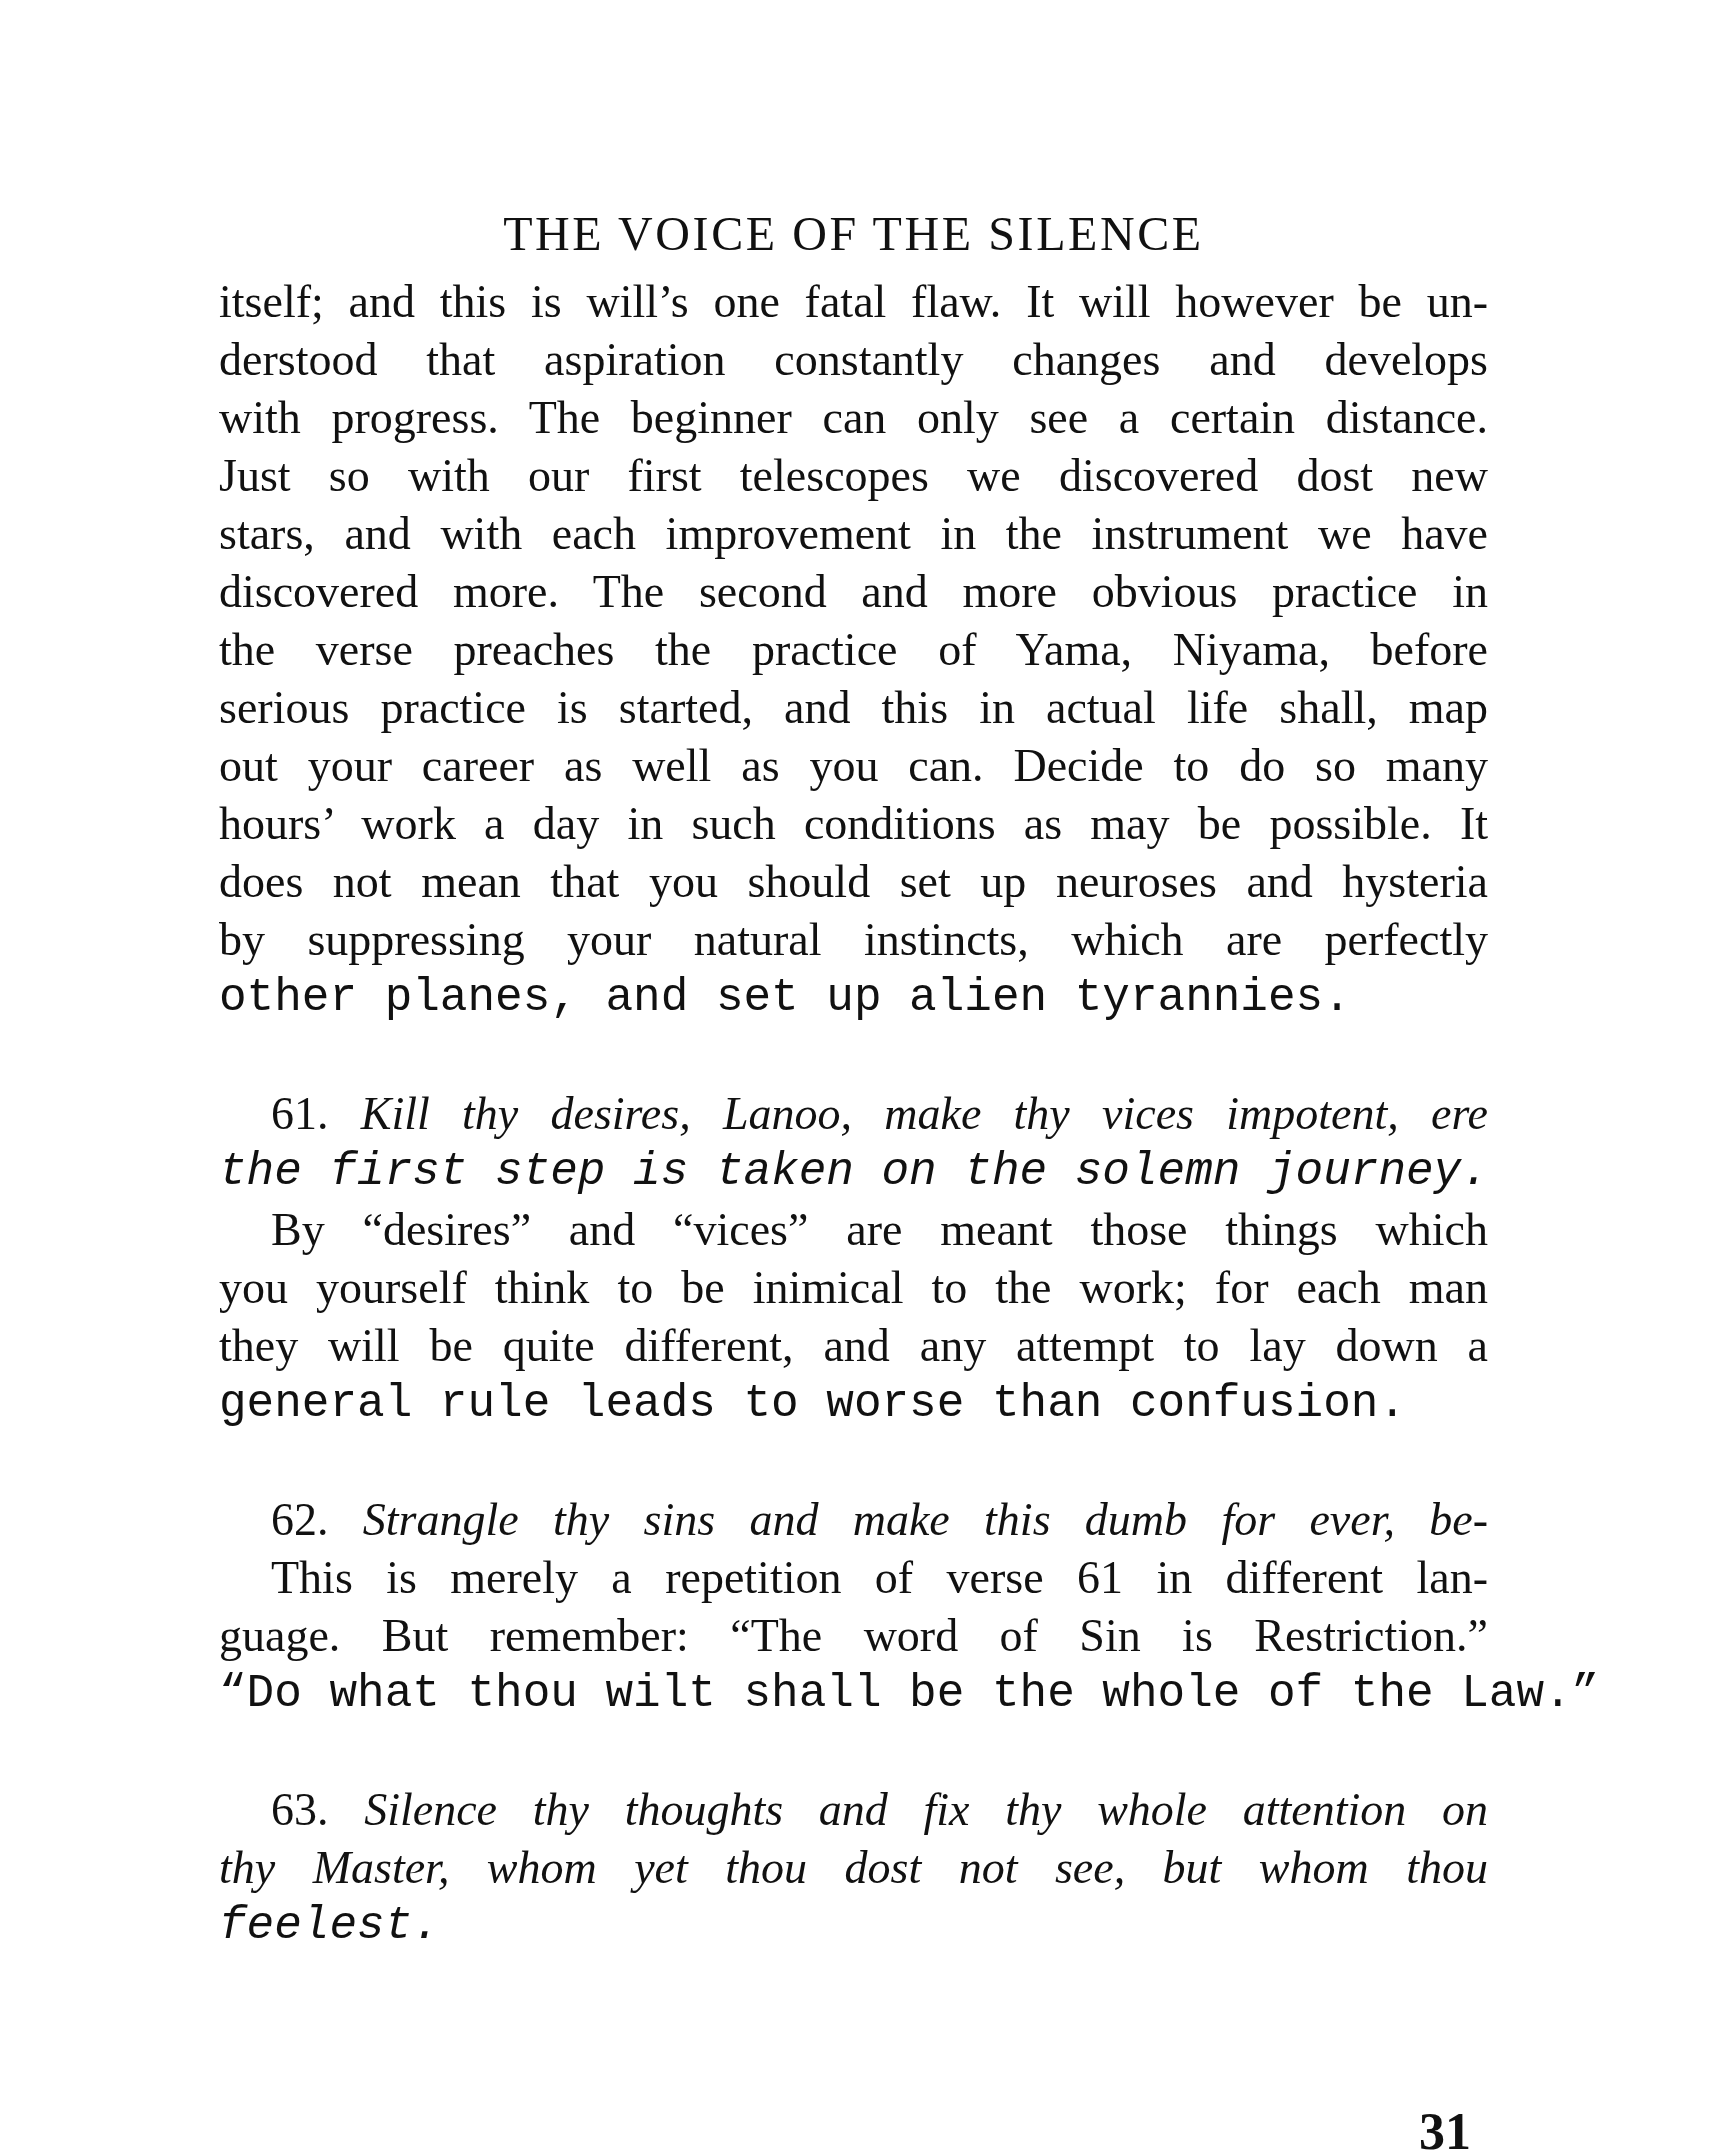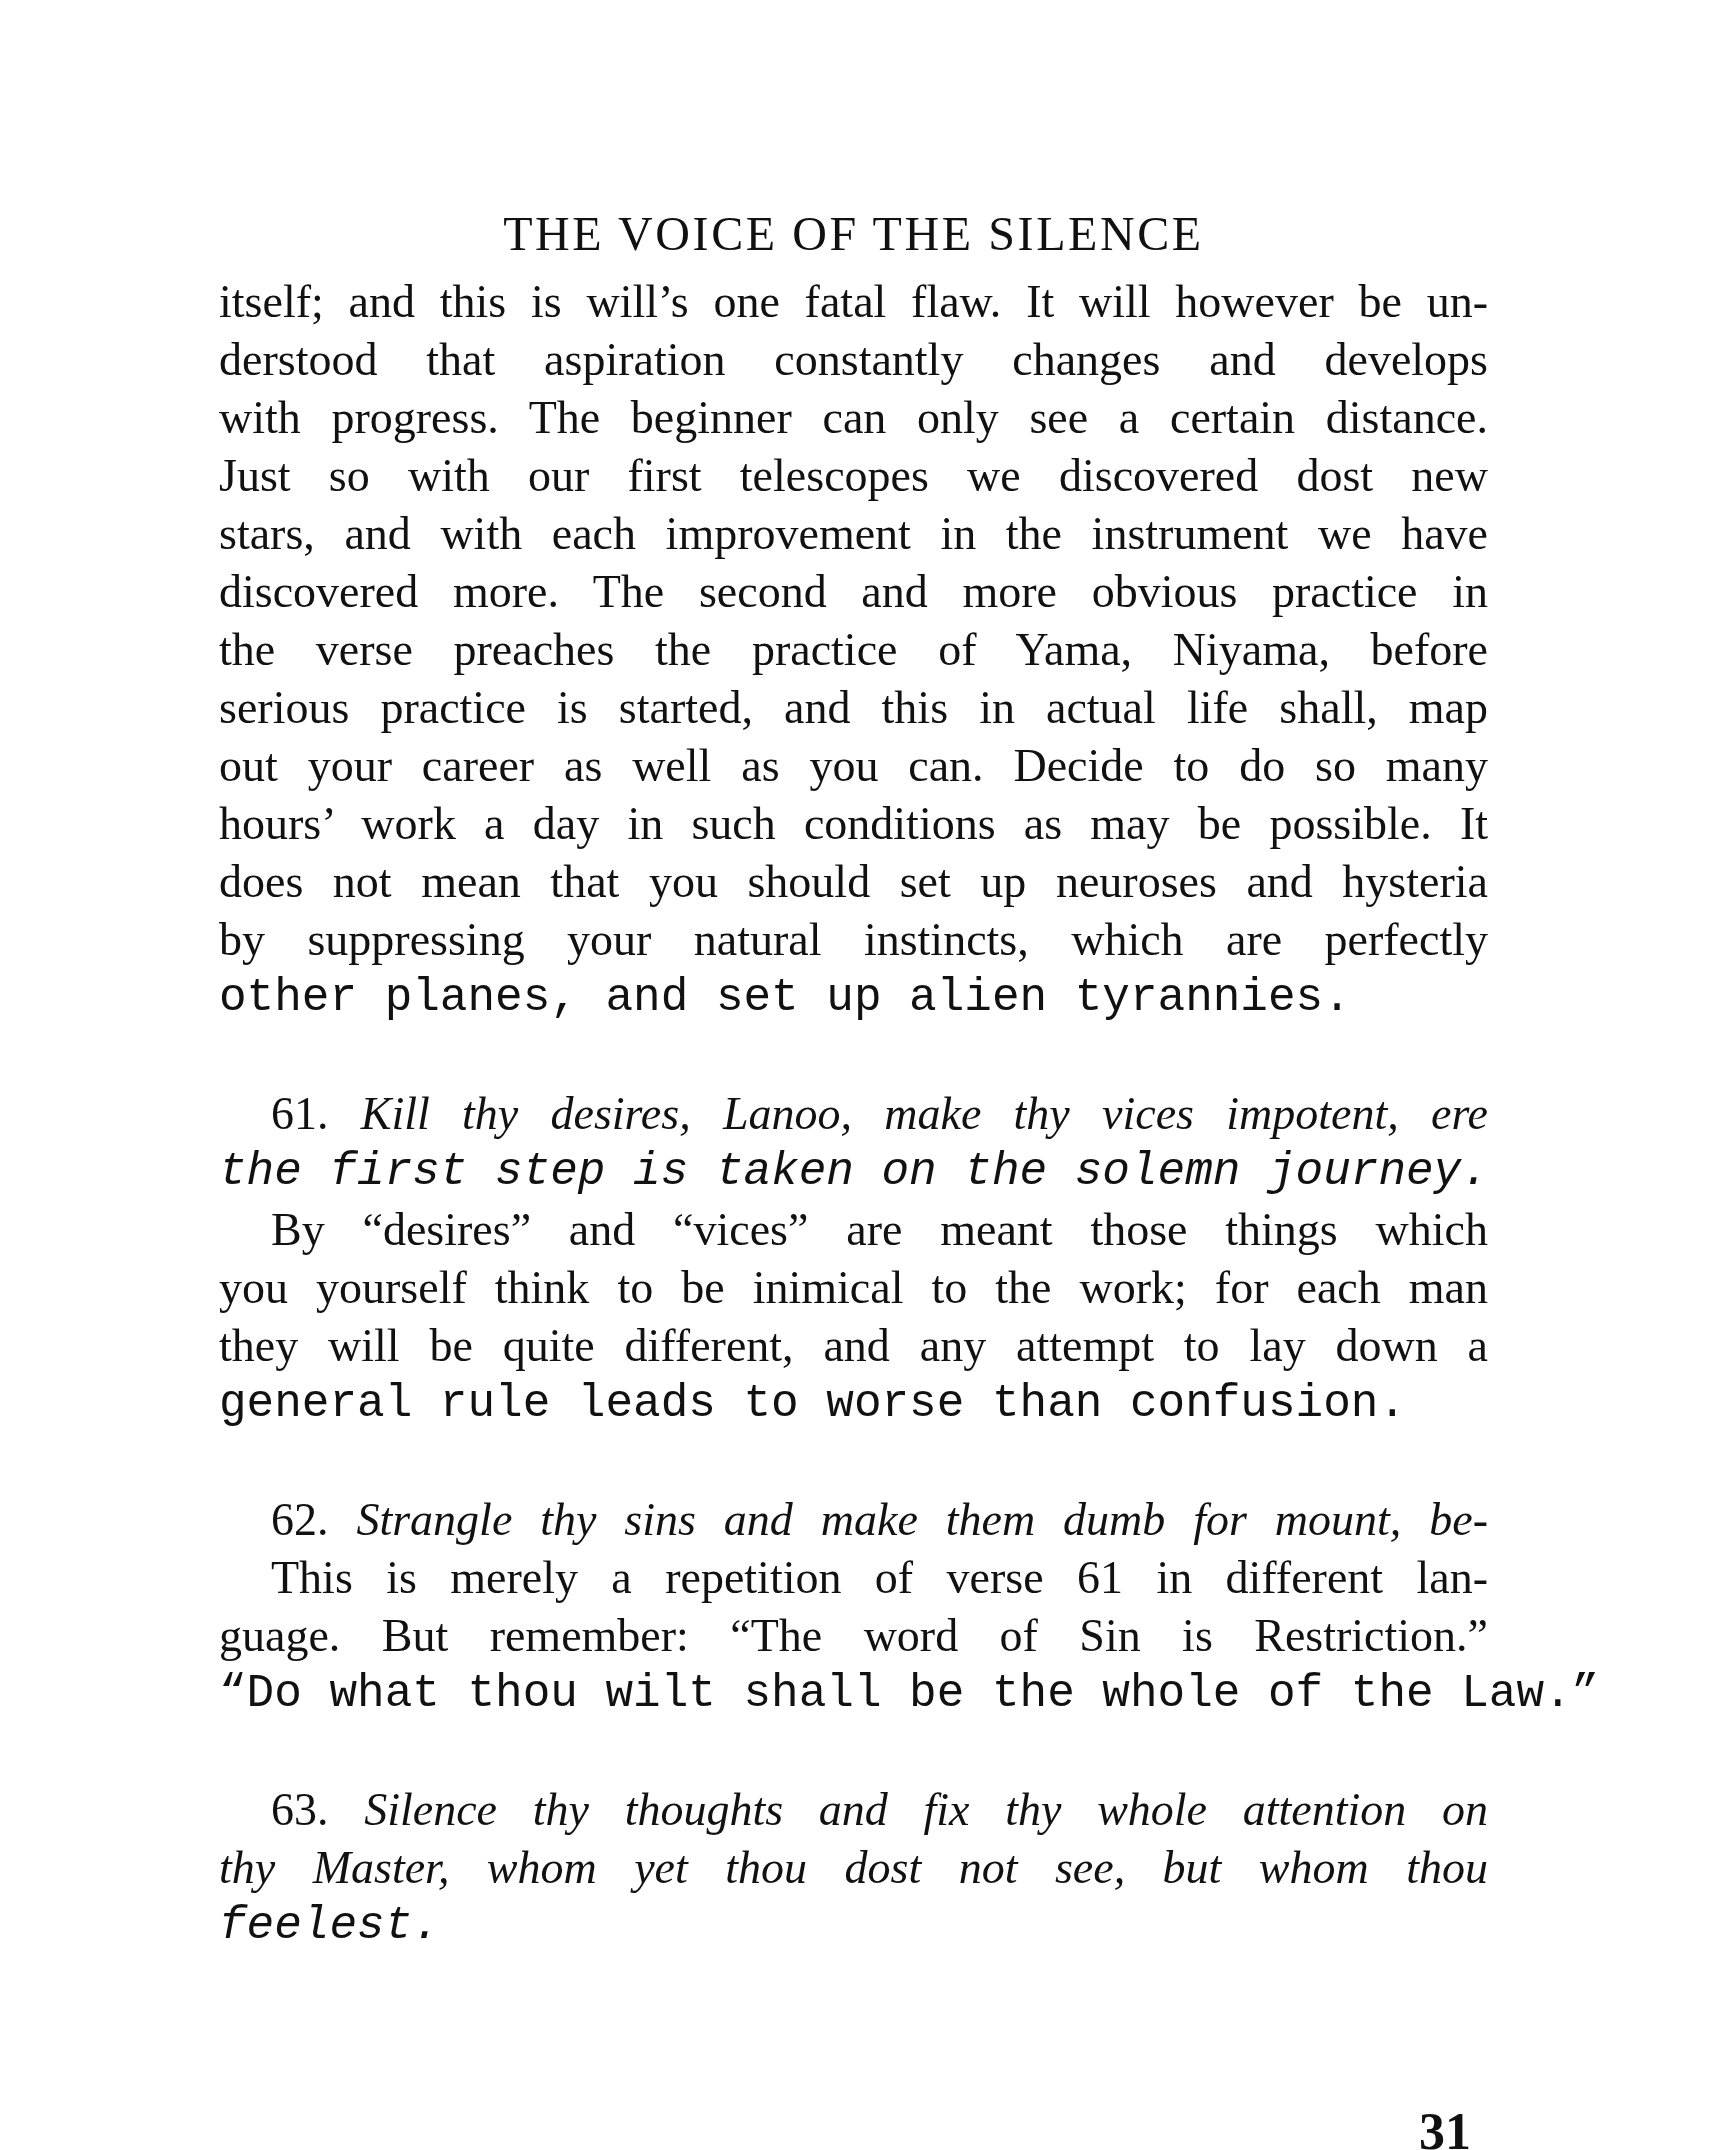--- a/index.html
+++ b/index.html
@@ -47,21 +47,21 @@
       <span class="line last it">the first step is taken on the solemn journey.</span>
       <span class="line indent">By “desires” and “vices” are meant those things which</span>
       <span class="line">you yourself think to be inimical to the work; for each man</span>
       <span class="line">they will be quite different, and any attempt to lay down a</span>
       <span class="line last">general rule leads to worse than confusion.</span>
     </div>
 
     <div class="gap"></div>
 
     <div>
-      <span class="line indent"><span>62.</span> <span class="it">Strangle thy sins and make them dumb for mount, be-</span></span>
+      <span class="line indent"><span>62.</span> <span class="it">Strangle thy sins and make this dumb for ever, be-</span></span>
       <span class="line indent">This is merely a repetition of verse 61 in different lan-</span>
       <span class="line">guage.   But remember:  “The word of Sin is Restriction.”</span>
       <span class="line last">“Do what thou wilt shall be the whole of the Law.”</span>
     </div>
 
     <div class="gap"></div>
 
     <div>
       <span class="line indent"><span>63.</span> <span class="it">Silence thy thoughts and fix thy whole attention on</span></span>
       <span class="line it">thy Master, whom yet thou dost not see, but whom thou</span>

